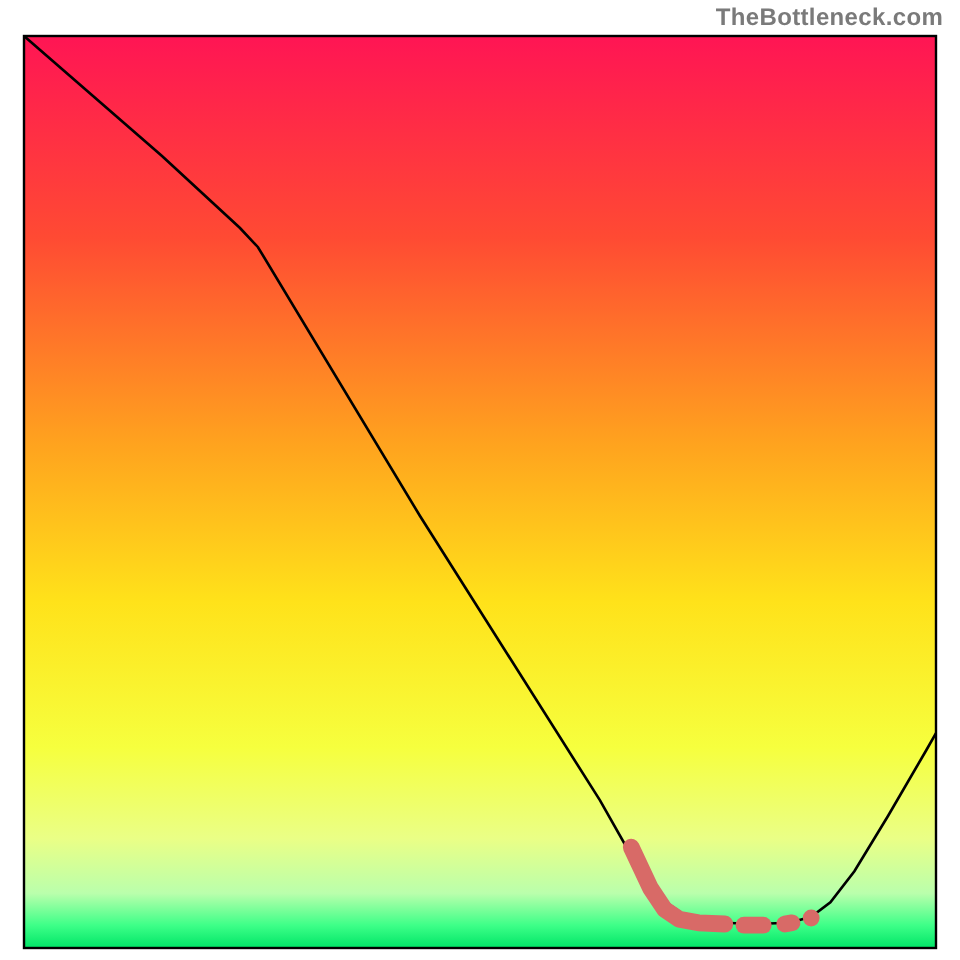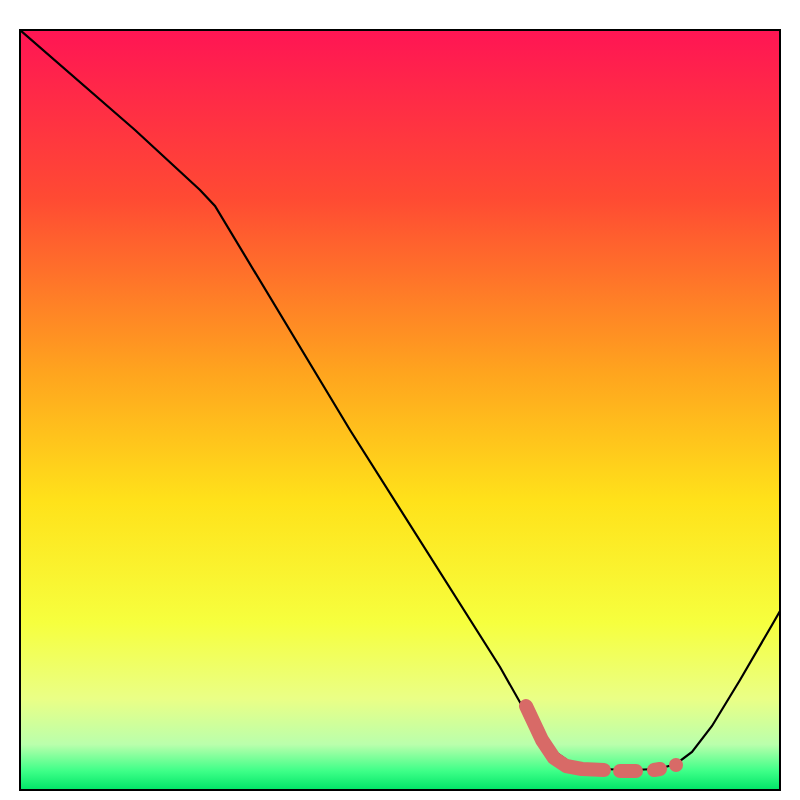--- a/index.html
+++ b/index.html
@@ -29,20 +29,21 @@
     position: absolute;
     left: 0;
     top: 0;
   }
 </style>
 </head>
 <body>
 
 <div class="stage">
 
+  <div class="watermark">TheBottleneck.com</div>
 
   <svg id="chart-svg" width="800" height="800" viewBox="0 0 800 800">
     <defs>
       <linearGradient id="bg-grad" x1="0" y1="0" x2="0" y2="1">
           <stop offset="0%" stop-color="#ff1554"></stop>
           <stop offset="22%" stop-color="#ff4a33"></stop>
           <stop offset="45%" stop-color="#ffa41e"></stop>
           <stop offset="62%" stop-color="#ffe21a"></stop>
           <stop offset="78%" stop-color="#f6ff3e"></stop>
           <stop offset="88%" stop-color="#eaff86"></stop>

